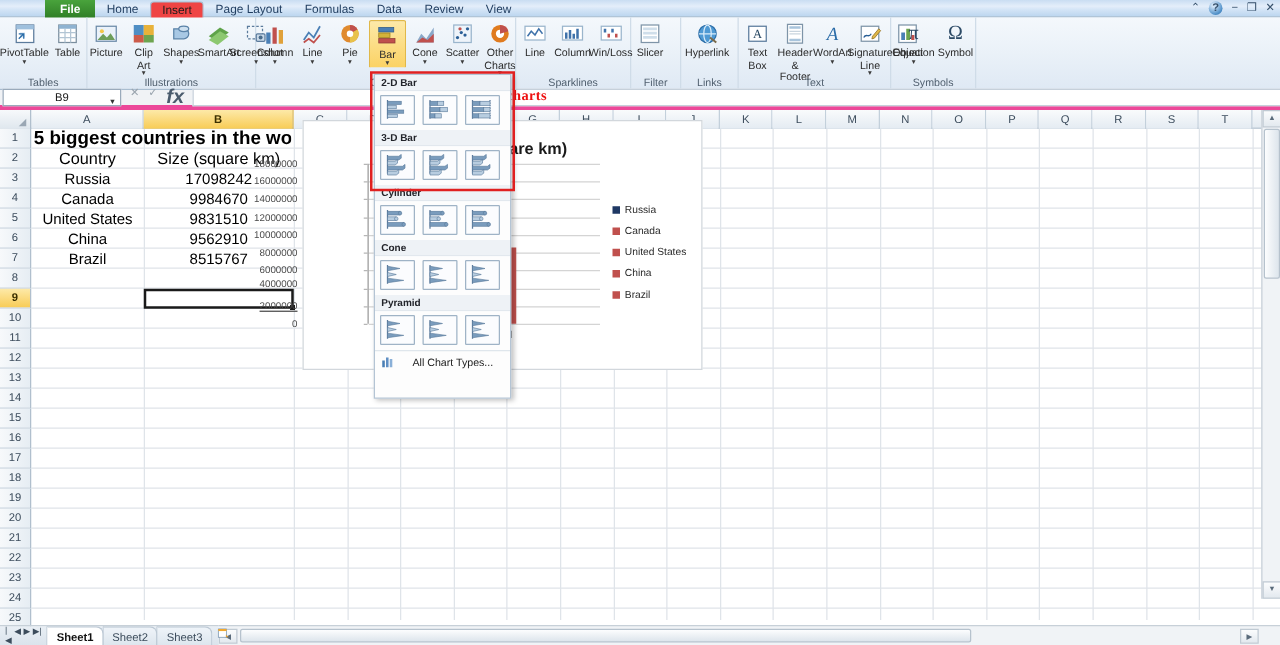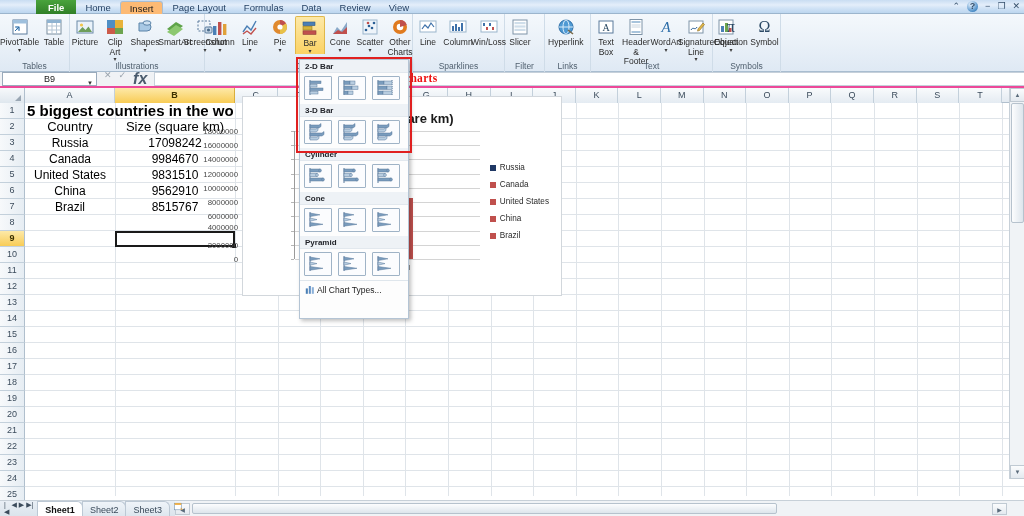--- a/index.html
+++ b/index.html
@@ -34,21 +34,21 @@
   }
   .tab{
     height:14px; line-height:14px; padding:0 9px; font-size:9.5px; color:#1f3c5f;
     position:relative; top:1px;
   }
   .tab.file{
     background:linear-gradient(to bottom,#49a33c,#2f7d26);
     color:#fff; font-weight:bold; padding:0 12px; height:15px; line-height:15px; top:0;
   }
   .tab.active{
-    background:#fdba74; border:1px solid #a8bed3; border-bottom:none;
+    background:#ef4444; border:1px solid #a8bed3; border-bottom:none;
     border-radius:3px 3px 0 0; color:#1b1b1b; height:15px; line-height:14px;
   }
 
   
   .ribbon{
     position:absolute; left:0; top:14px; width:1024px; height:58px;
     background:linear-gradient(to bottom,#f4f8fc 0%,#eaf1f8 50%,#dfe9f4 100%);
     border-bottom:1px solid #a9bdd0;
   }
   .rgroup{
@@ -85,32 +85,32 @@
     padding:2px 4px 1px 5px; border-bottom:1px solid #e2e8ee;
   }
   .gal-row{ display:flex; padding:3px 2px 4px 4px; gap:6px; background:#fdfdfd;}
   .gal-item{
     width:28px; height:24px; border:1px solid #9fb3c6; border-radius:1px;
     background:#fbfcfe; display:flex; align-items:center; justify-content:center;
     cursor:default;
   }
   .gal-item svg{ display:block; }
   .gal-foot{
-    display:flex; align-items:center; gap:1px; padding:2px 4px;
+    display:flex; align-items:center; gap:14px; padding:2px 4px;
     border-top:1px solid #dfe6ec; font-size:8.5px; color:#1b1b1b;
   }
   .redbox{
     position:absolute; left:296px; top:57px; width:116px; height:96px;
     border:2px solid #e02020; z-index:60; pointer-events:none;
   }
 
   
   .fbar{
     position:absolute; left:0; top:72px; width:1024px; height:16px;
-    background:#f0f2f5; border-bottom:2px solid #ec4899; display:flex; align-items:center;
+    background:#f0f2f5; border-bottom:4px solid #ec4899; display:flex; align-items:center;
   }
   .namebox{
     width:95px; height:14px; margin-left:2px; background:#fff;
     border:1px solid #9aaabb; font-size:9px; text-align:center; line-height:13px;
     position:relative;
   }
   .nb-arrow{ position:absolute; right:3px; top:4px; font-size:6px; color:#333; }
   .fbtns{ display:flex; gap:7px; padding:0 7px; color:#9aa4ae; font-size:9px; }
   .fx{ font-style:italic; font-weight:bold; color:#4a5b6d; font-size:16px;}
   .finput{
@@ -703,21 +703,21 @@
         <div class="tickmark" style="left: -4px; top: 71.1111px;"></div>
         <div class="ytick" style="top: 71.1111px;">8000000</div>
         <div class="hgrid" style="top: 85.3333px;"></div>
         <div class="tickmark" style="left: -4px; top: 85.3333px;"></div>
         <div class="ytick" style="top: 85.3333px;">6000000</div>
         <div class="hgrid" style="top: 99.5556px;"></div>
         <div class="tickmark" style="left: -4px; top: 99.5556px;"></div>
         <div class="ytick" style="top: 96px;">4000000</div>
         <div class="hgrid" style="top: 113.778px;"></div>
         <div class="tickmark" style="left: -4px; top: 113.778px;"></div>
-        <div class="ytick" style="top: 113.778px;">2000000</div>
+        <div class="ytick" style="top: 113.778px; text-decoration: underline;">2000000</div>
         <div class="hgrid" style="top: 128px;"></div>
         <div class="tickmark" style="left: -4px; top: 128px;"></div>
         <div class="ytick" style="top: 128px;">0</div>
         <div style="position: absolute; left: -1px; top: 0px; bottom: 0px; width: 1px; background: rgb(154, 154, 154);"></div>
         <div class="bar" style="left: 30px; width: 26px; height: 68.0029px; background: rgb(192, 80, 77);"></div>
         <div class="xlbl" style="left: 20px; top: 132px; width: 46px;">China</div>
         <div class="bar" style="left: 92px; width: 26px; height: 60.5566px; background: rgb(192, 80, 77);"></div>
         <div class="xlbl" style="left: 82px; top: 132px; width: 46px;">Brazil</div>
       </div>
     <div class="legend" id="legend">

